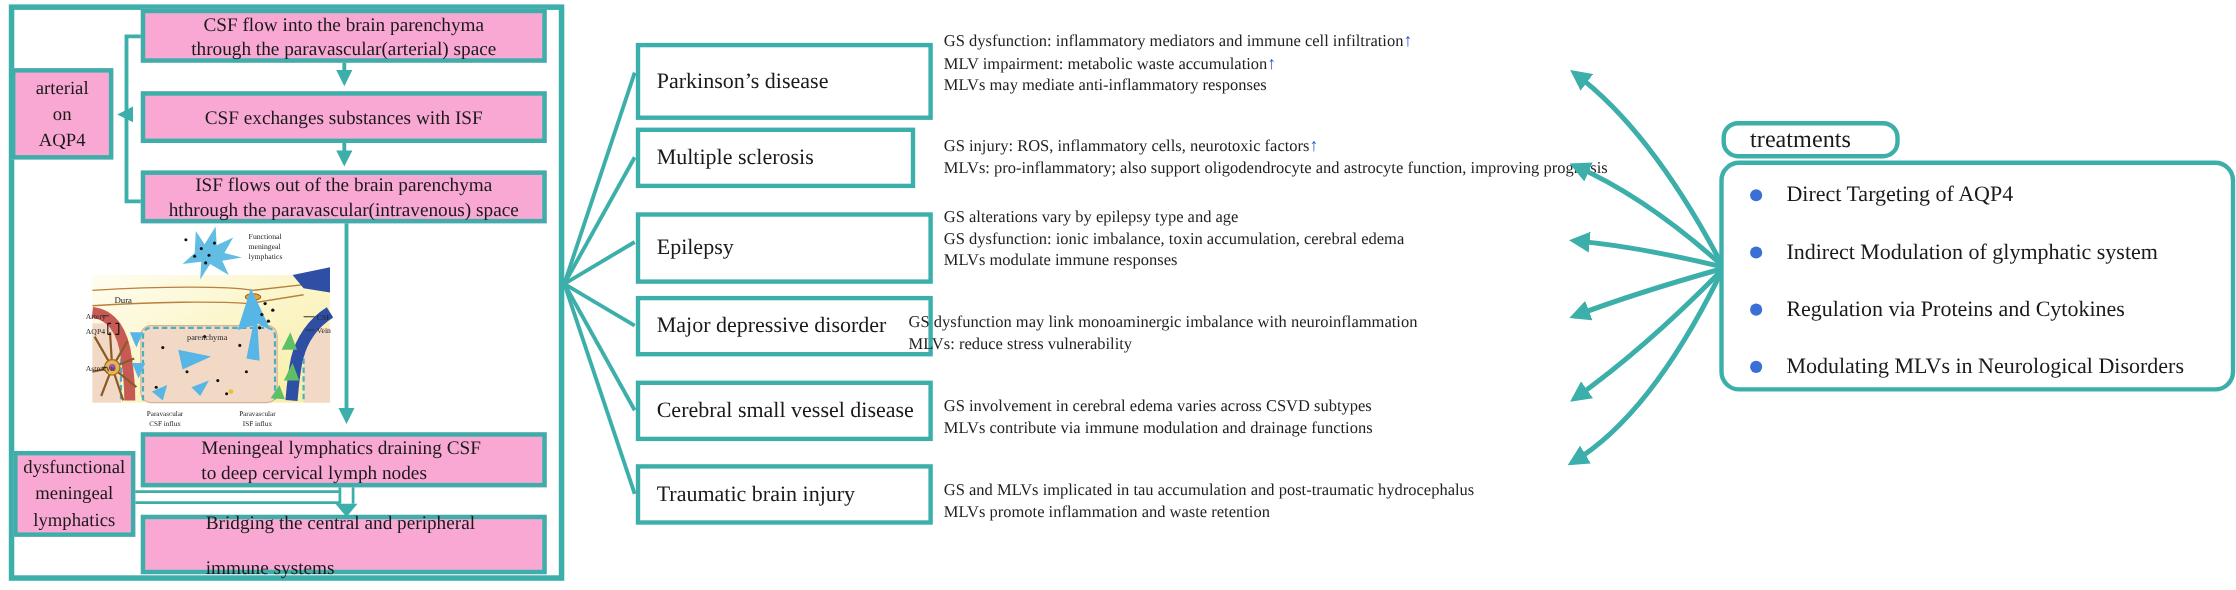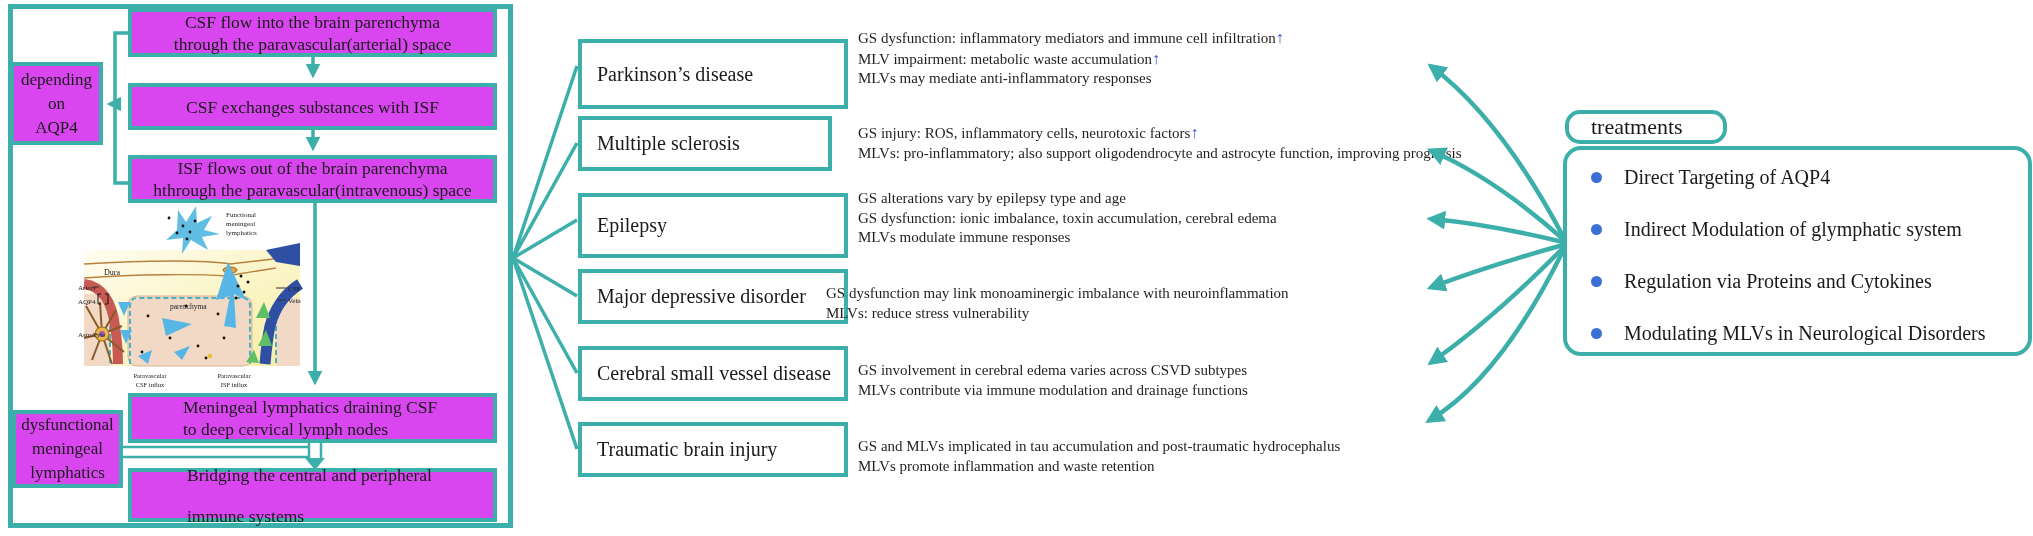--- a/index.html
+++ b/index.html
@@ -1,21 +1,21 @@
 <!DOCTYPE html>
 <html><head>
 <meta charset="utf-8">
 <style>
   html,body{margin:0;padding:0;background:#ffffff;}
   #stage{
     position:relative;width:2033px;height:536px;background:#ffffff;overflow:hidden;
     font-family:"Liberation Serif","DejaVu Serif",serif;color:#1a1a1a;
   }
   .abs{position:absolute;box-sizing:border-box;}
-  .tealbox{border:4px solid #3dafaa;background:#d946ef;}
+  .tealbox{border:4px solid #3dafaa;background:#f9a8d4;}
   .bigbox{border:5px solid #3dafaa;background:#ffffff;}
   .ctr{display:flex;flex-direction:column;justify-content:center;align-items:center;text-align:center;}
   .lft{display:flex;flex-direction:column;justify-content:center;align-items:flex-start;text-align:left;}
   .fc-text{font-size:17.5px;line-height:22px;}
   .small-side{font-size:17px;line-height:24px;}
   .disease-box{border:4px solid #3dafaa;background:#fff;display:flex;align-items:center;
     font-size:20px;padding-left:15px;}
   .desc{font-size:15px;line-height:19.5px;color:#1f1f1f;white-space:nowrap;}
   .desc .up{color:#2b50d0;font-size:16px;font-weight:bold;line-height:19px;}
   .treat-label{border:4px solid #3dafaa;border-radius:15px;background:#fff;
@@ -41,21 +41,21 @@
   <div class="abs tealbox ctr fc-text" style="left:128px;top:83px;width:369px;height:47px;">
     <div>CSF exchanges substances with ISF</div>
   </div>
 
   <div class="abs tealbox ctr fc-text" style="left:128px;top:155px;width:369px;height:48px;">
     <div>ISF flows out of the brain parenchyma</div>
     <div>hthrough the paravascular(intravenous) space</div>
   </div>
 
   <div class="abs tealbox ctr small-side" style="left:10px;top:62px;width:93px;height:83px;">
-    <div>depending</div>
+    <div>arterial</div>
     <div>on</div>
     <div>AQP4</div>
   </div>
 
   <div class="abs tealbox lft fc-text" style="left:128px;top:393px;width:369px;height:50px;padding-left:51px;">
     <div>Meningeal lymphatics draining CSF</div>
     <div>to deep cervical lymph nodes</div>
   </div>
 
   <div class="abs tealbox ctr small-side" style="left:12px;top:410px;width:111px;height:78px;">

